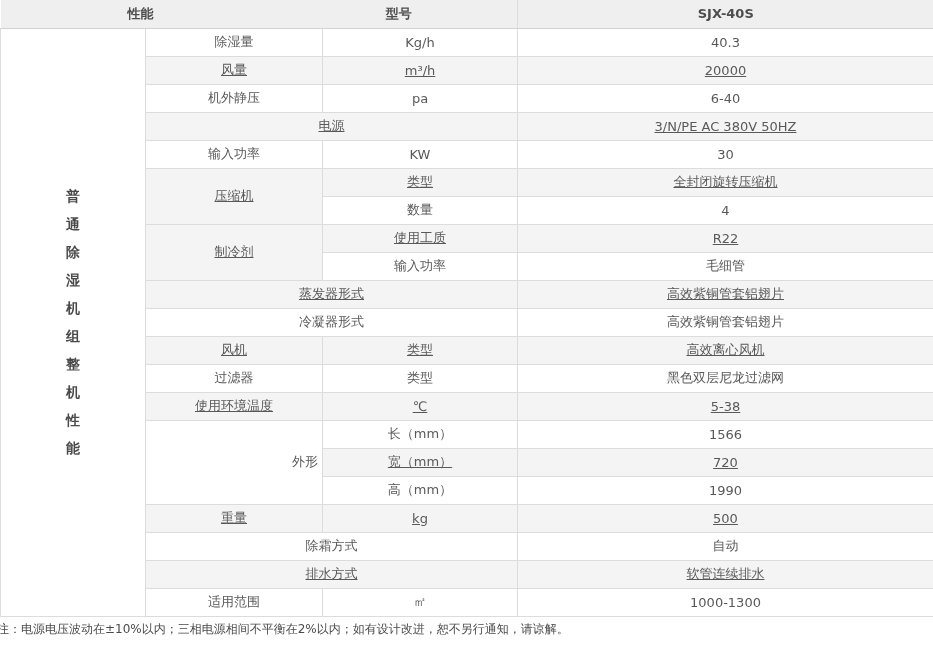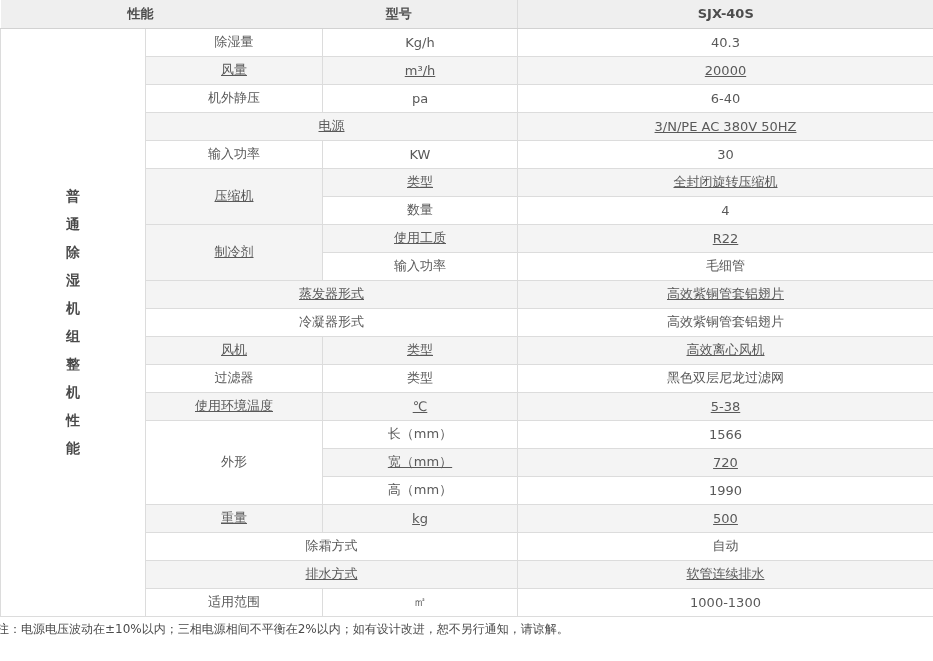--- a/index.html
+++ b/index.html
@@ -30,21 +30,21 @@
     height:28px;
     padding:0 4px;
     text-align:center;
     vertical-align:middle;
     white-space:nowrap;
     overflow:hidden;
   }
   tr.white td{background:var(--row-bg);}
   tr.gray td{background:var(--stripe-bg);text-decoration:underline;}
   td.bg-gray{background:var(--stripe-bg) !important;}
-  td.bg-white{background:var(--row-bg) !important;}
+  td.bg-white{background:var(--row-bg) !important;text-align:right;}
   .head-row td{
     background:var(--header-bg);
     border:none;
     border-bottom:1px solid var(--header-border);
     color:var(--header-text);
     font-weight:700;
     height:28px;
   }
   .head-row td.h3{border-left:1px solid var(--border);}
   td.side-cell{

